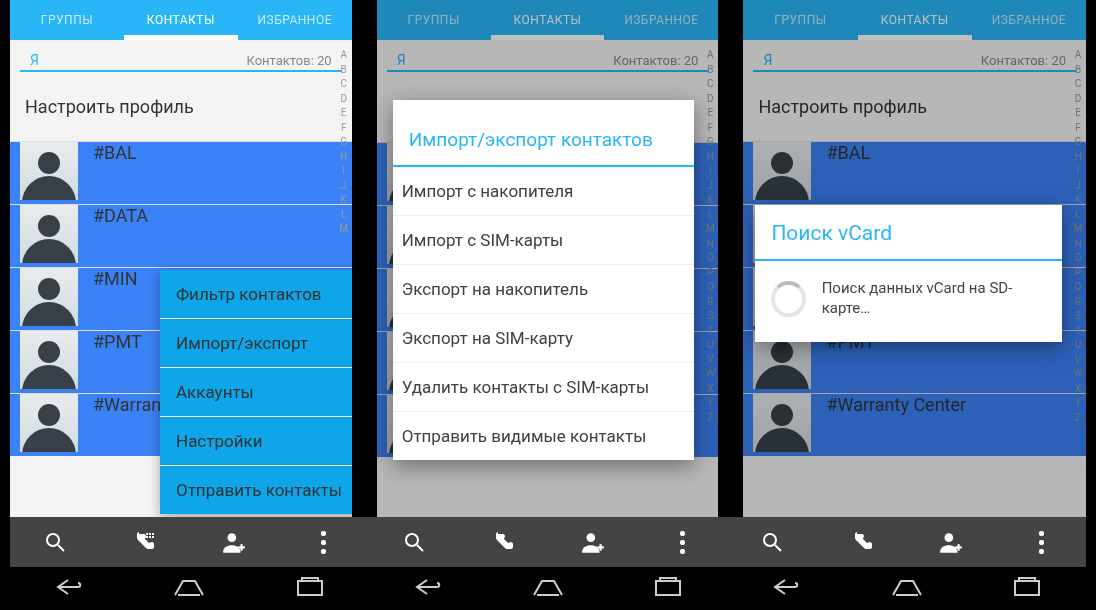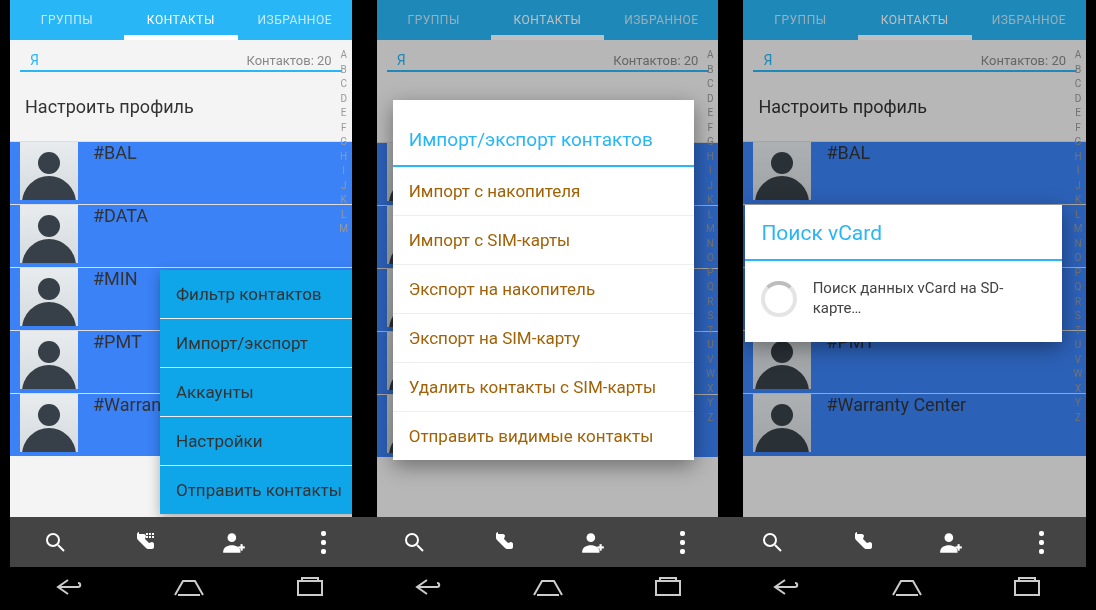--- a/index.html
+++ b/index.html
@@ -152,32 +152,32 @@
     box-shadow: 0 6px 20px rgba(0,0,0,.4);
     z-index: 30;
   }
   .dialog-title {
     color: #29b6f6;
     font-size: 19px;
     padding: 28px 16px 14px;
     border-bottom: 2px solid #29b6f6;
   }
   .dialog .ditem {
-    padding: 14px 16px;
+    padding: 14px 9px;
     font-size: 17px;
-    color: #a16207;
+    color: #404040;
     border-bottom: 1px solid #eee;
     cursor: pointer;
   }
   .dialog .ditem:last-child { border-bottom: none; }
 
   
   .progress {
     position: absolute;
-    left: 2px; right: 24px;
+    left: 12px; right: 24px;
     top: 205px;
     background: #fff;
     box-shadow: 0 6px 20px rgba(0,0,0,.4);
     z-index: 30;
   }
   .progress .ptitle {
     color: #29b6f6;
     font-size: 21px;
     padding: 16px 16px 14px;
     border-bottom: 2px solid #29b6f6;

